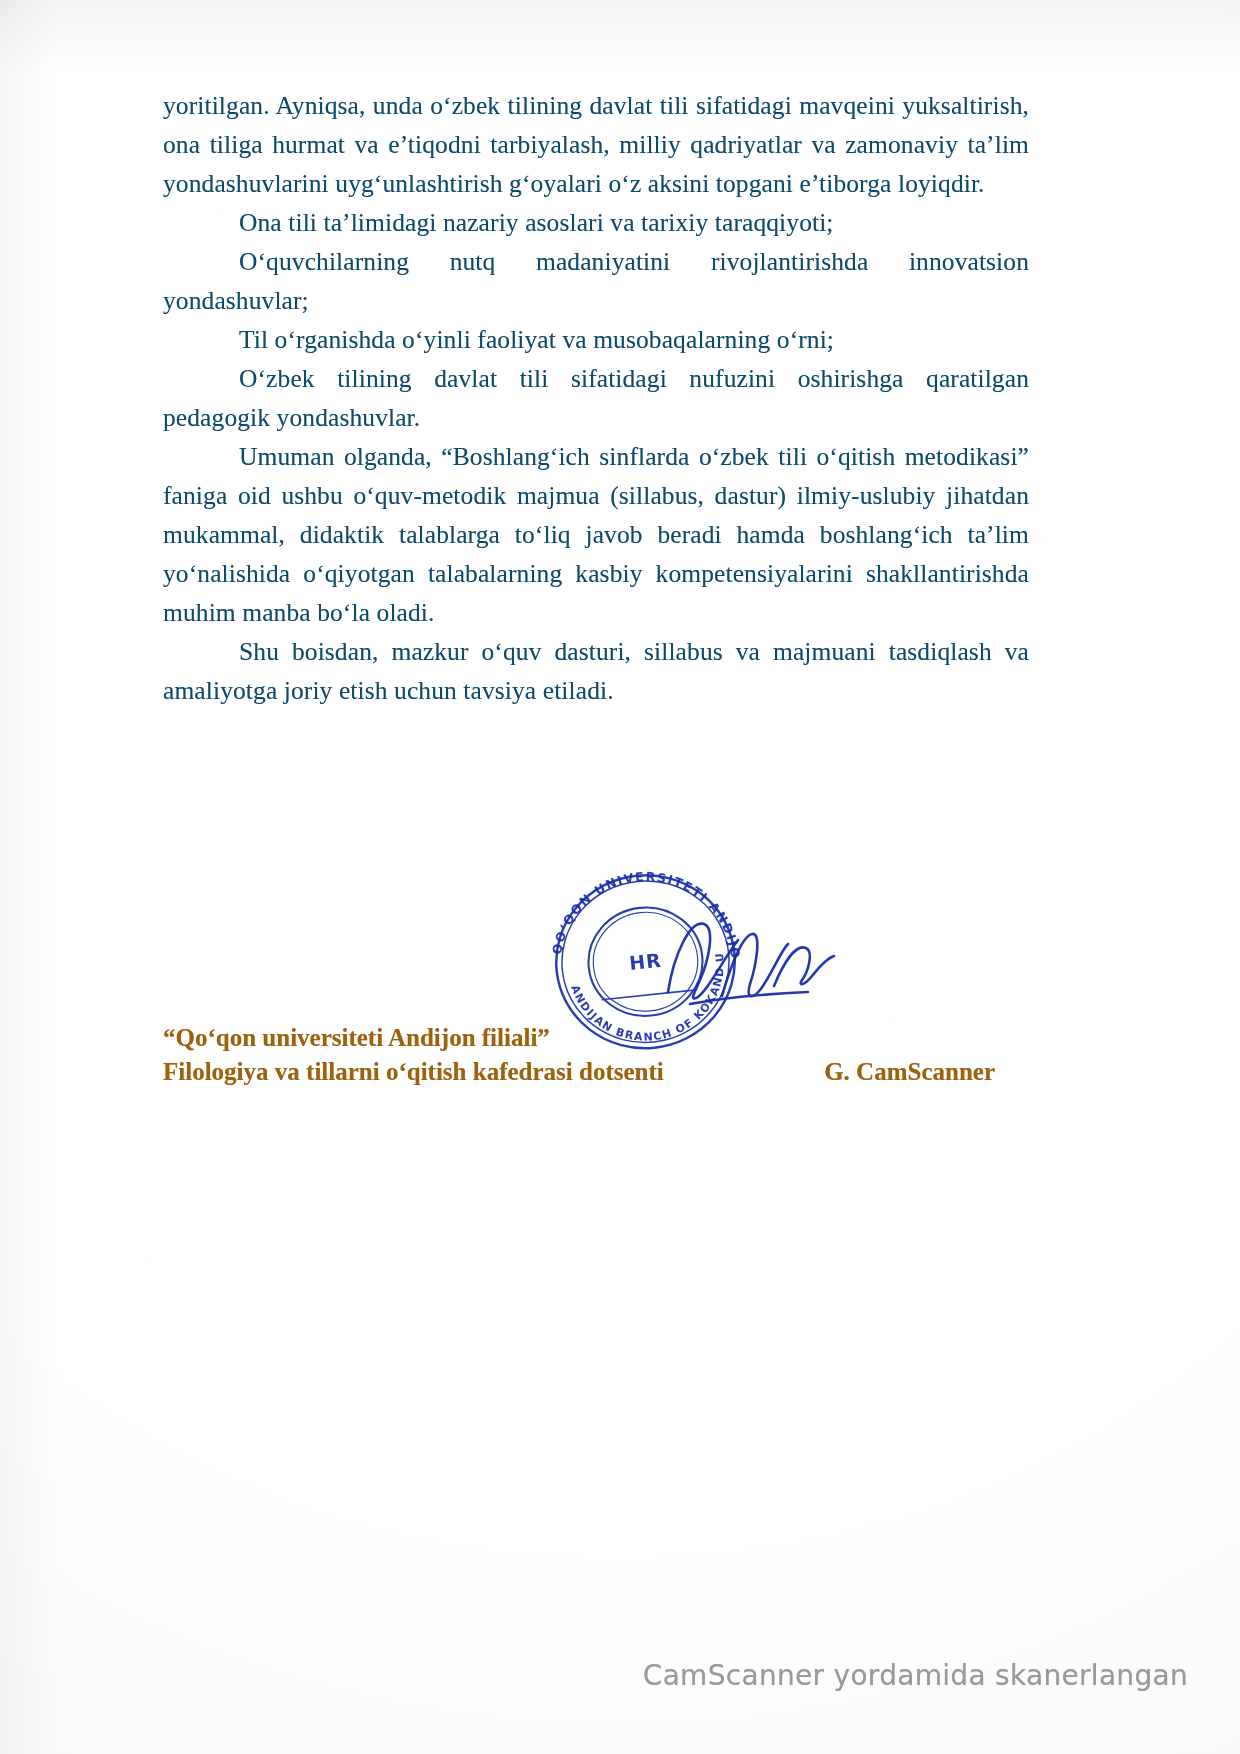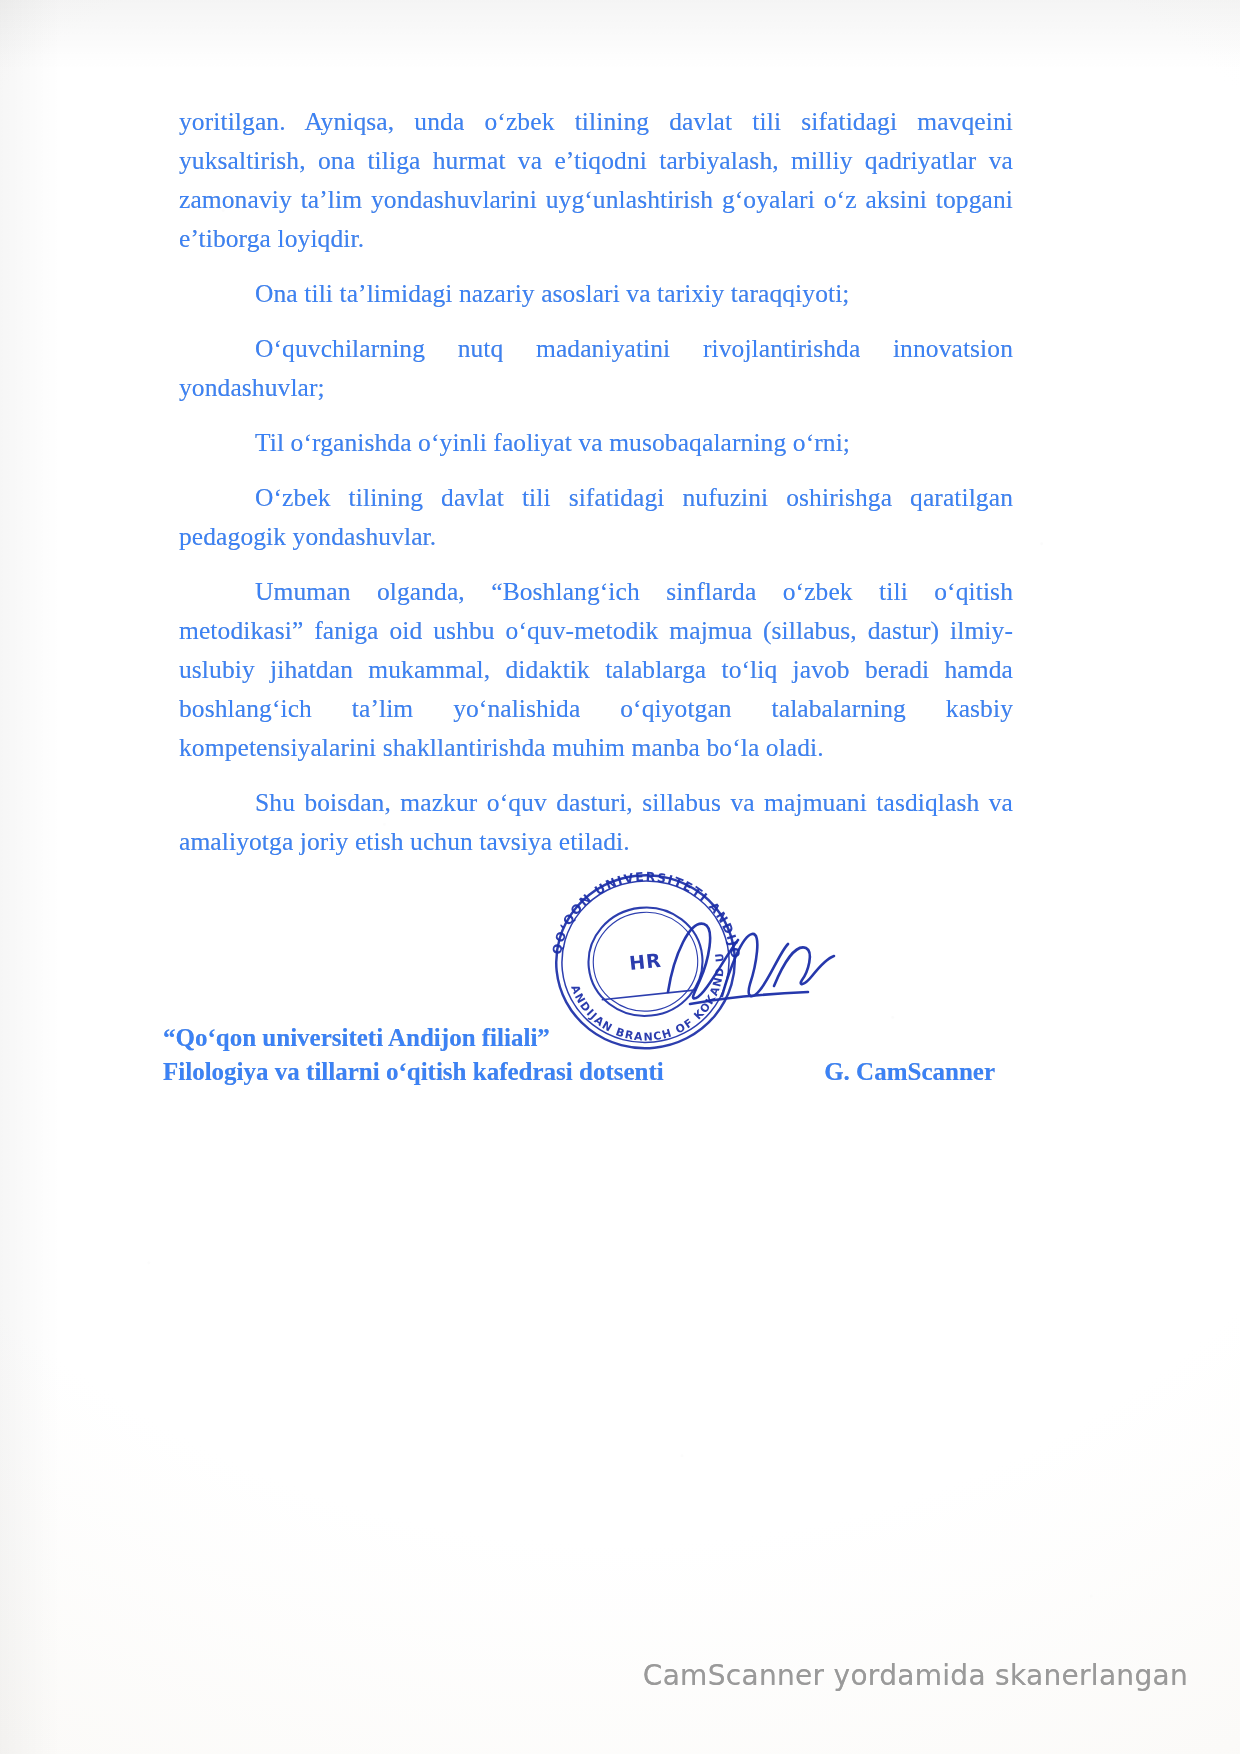--- a/index.html
+++ b/index.html
@@ -47,24 +47,24 @@
   }
 
   .page {
     position: absolute;
     left: 163px;
     top: 86px;
     width: 866px;
   }
 
   .body-text p {
-    margin: 16px;
+    margin: 0;
     font-size: 25.5px;
     line-height: 39px;
-    color: #3b82f6;
+    color: #0c4a6e;
     text-align: justify;
     text-justify: inter-word;
     letter-spacing: .1px;
   }
   .indent { text-indent: 76px; }
   .no-indent { text-indent: 0; }
 
   
   .body-text p, .sig-line, .footer-note {
     -webkit-font-smoothing: antialiased;
@@ -75,21 +75,21 @@
   .sig-block {
     position: absolute;
     left: 163px;
     top: 1021px;
     width: 880px;
   }
   .sig-line {
     font-size: 25px;
     line-height: 34px;
     font-weight: bold;
-    color: #3b82f6;
+    color: #a16207;
     white-space: nowrap;
   }
   .sig-row-2 {
     display: flex;
     align-items: center;
     width: 880px;
   }
   .sig-role { flex: 0 0 auto; }
   .sig-name { margin-left: auto; padding-right: 48px; }
 

